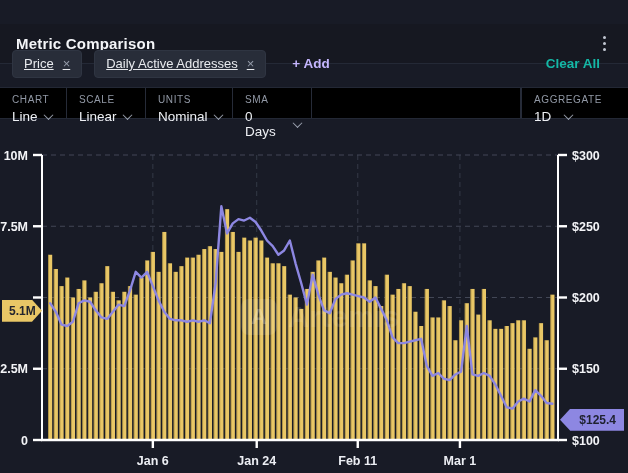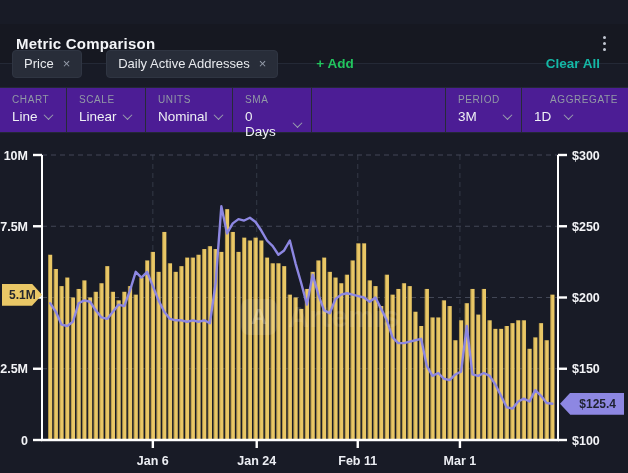--- a/index.html
+++ b/index.html
@@ -20,56 +20,56 @@
   .kebab{display:flex;flex-direction:column;gap:2.5px;padding:4px;cursor:pointer;}
   .kebab i{width:3.5px;height:3.5px;border-radius:50%;background:#c2c7d2;}
   
   .chiprow{
     position:absolute;top:40px;left:0;right:0;height:47px;z-index:5;
     display:flex;align-items:center;padding:0 28px 0 12px;box-sizing:border-box;
   }
   .chip{
     display:flex;align-items:center;gap:9px;height:26px;padding:0 11px;
     background:#282d39;border:1px solid #2f3542;border-radius:4px;
-    color:#e8eaee;font-size:13px;margin-right:24px;cursor:pointer;
+    color:#e8eaee;font-size:13px;margin-right:12px;cursor:pointer;text-decoration:underline;
   }
   .chip .x{color:#959caa;font-size:13px;line-height:1;cursor:pointer;}
-  .addbtn{margin-left:14px;color:#22c55e;font-size:13.5px;font-weight:bold;cursor:pointer;}
+  .addbtn{margin-left:14px;color:#c4b5fd;font-size:13.5px;font-weight:bold;cursor:pointer;}
   .clearbtn{margin-left:auto;color:#14b8a6;font-size:13.5px;font-weight:bold;cursor:pointer;}
   
   .toolbar{
-    position:absolute;top:87px;left:0;right:0;height:46px;z-index:5;
+    position:absolute;top:87px;left:0;right:0;height:32px;z-index:5;
     display:flex;box-sizing:border-box;
     border-top:1px solid #232835;border-bottom:1px solid #232835;
-    background:#4c1d95;
+    background:#000000;
   }
   .tgroup{
     box-sizing:border-box;padding:6px 10px 0 12px;
     display:flex;flex-direction:column;gap:4px;cursor:pointer;
   }
   .tgroup.b-r{border-right:1px solid #262b38;}
-  .tgroup.b-l{border-left:1px solid #262b38;text-align:right;}
+  .tgroup.b-l{border-left:1px solid #262b38;}
   .tlabel{font-size:10px;color:#9299a6;letter-spacing:.6px;}
   .tvalue{display:flex;align-items:center;gap:7px;font-size:13.5px;color:#eef0f4;}
   .tvalue.spread{justify-content:space-between;}
   .chev{width:6px;height:6px;border-right:1.7px solid #9aa1ae;border-bottom:1.7px solid #9aa1ae;
         transform:rotate(45deg) translate(-1px,-1px);flex:none;}
   .tspacer{flex:1;border-right:1px solid #262b38;}
   
   #chart-svg{position:absolute;top:0;left:0;z-index:1;}
   #chart-svg text{font-family:"Liberation Sans",sans-serif;}
   
   .wmark{position:absolute;left:241px;top:299px;z-index:2;display:flex;align-items:center;gap:11px;pointer-events:none;}
   .wmark-logo{width:36px;height:36px;border-radius:8px;background:rgba(255,255,255,0.11);
     display:flex;align-items:center;justify-content:center;
     color:rgba(255,255,255,0.22);font-weight:bold;font-size:22px;}
   .wmark-text{font-size:29px;font-weight:bold;color:rgba(255,255,255,0.10);letter-spacing:.5px;text-align:center;}
   
   .badge{position:absolute;z-index:4;height:22px;display:flex;align-items:center;
-    font-size:12px;font-weight:bold;box-sizing:border-box;}
+    font-size:12px;font-weight:bold;box-sizing:border-box;margin-top:16px;}
   .badge-left{
     left:2px;width:40px;justify-content:flex-start;padding-left:7px;
     clip-path:polygon(0 0,75% 0,100% 50%,75% 100%,0 100%);
   }
   .badge-right{
     left:560px;width:64px;justify-content:flex-end;padding-right:8px;
     clip-path:polygon(16% 0,100% 0,100% 100%,16% 100%,0 50%);
   }
 </style>
 </head>
@@ -120,27 +120,20 @@
       </span>
   </div>
   <div class="tgroup b-r" style="width:79px">
     <span class="tlabel">SMA</span>
     <span class="tvalue">
         <span>0 Days</span>
         <span class="chev"></span>
       </span>
   </div>
   <div class="tspacer"></div>
-  <div class="tgroup" style="width:75px">
-    <span class="tlabel">PERIOD</span>
-    <span class="tvalue spread" style="width:53px">
-        <span>3M</span>
-        <span class="chev"></span>
-      </span>
-  </div>
   <div class="tgroup b-l" style="width:107px">
     <span class="tlabel">AGGREGATE</span>
     <span class="tvalue spread" style="width:38px">
         <span>1D</span>
         <span class="chev"></span>
       </span>
   </div>
 </div>
 
 <svg id="chart-svg" width="628" height="473" viewBox="0 0 628 473">

